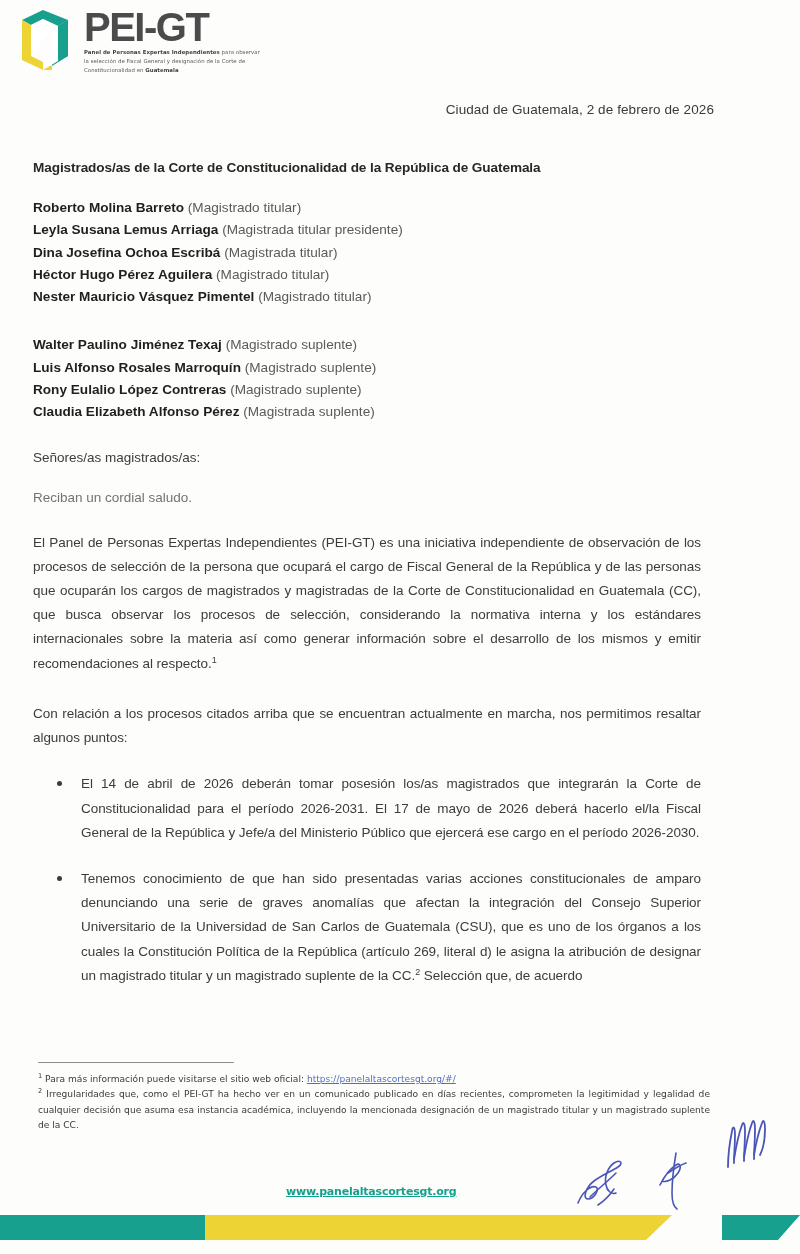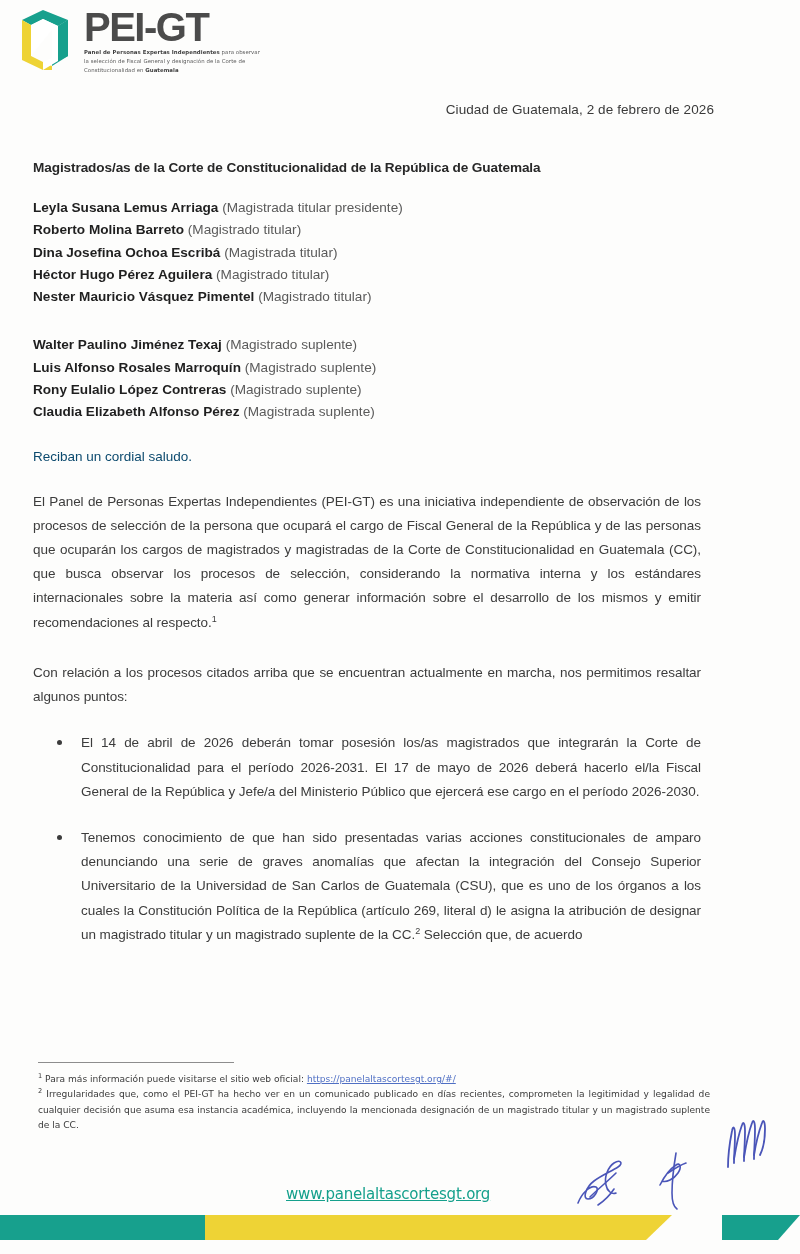--- a/index.html
+++ b/index.html
@@ -93,21 +93,21 @@
   }
   .name-row .role { color: #5a5a5a; }
 
   .salutation {
     font-size: 13.5px;
     color: #3c3c3c;
     margin-top: 26px;
   }
   .greeting {
     font-size: 13.5px;
-    color: #0c4a6e;
+    color: #737373;
     margin-top: 25px;
   }
   .para {
     margin-top: 26px;
     font-size: 13.5px;
     line-height: 24.2px;
     text-align: justify;
     color: #3c3c3c;
     letter-spacing: -0.05px;
   }
@@ -175,22 +175,22 @@
     color: #4f6fc4;
     text-decoration: underline;
   }
 
   
   .footer-url {
     position: absolute;
     left: 286px;
     top: 1185px;
     font-family: "DejaVu Sans", sans-serif;
-    font-size: 15px;
-    font-weight: normal;
+    font-size: 11px;
+    font-weight: bold;
     color: #15a08c;
     text-decoration: underline;
     letter-spacing: -0.2px;
     text-align: center;
   }
   .bar-yellow {
     position: absolute;
     left: 0;
     top: 1215px;
     width: 672px;
@@ -246,34 +246,35 @@
     </div>
   </div>
 
   <div class="date-line">Ciudad de Guatemala, 2 de febrero de 2026</div>
 
   <div class="content">
 
     <div class="addressee-title">Magistrados/as de la Corte de Constitucionalidad de la República de Guatemala</div>
 
     <div class="name-list">
+      <div class="name-row"><span class="nm">Roberto Molina Barreto</span> <span class="role">(Magistrado titular)</span></div>
       <div class="name-row"><span class="nm">Leyla Susana Lemus Arriaga</span> <span class="role">(Magistrada titular presidente)</span></div>
-      <div class="name-row"><span class="nm">Roberto Molina Barreto</span> <span class="role">(Magistrado titular)</span></div>
       <div class="name-row"><span class="nm">Dina Josefina Ochoa Escribá</span> <span class="role">(Magistrada titular)</span></div>
       <div class="name-row"><span class="nm">Héctor Hugo Pérez Aguilera</span> <span class="role">(Magistrado titular)</span></div>
       <div class="name-row"><span class="nm">Nester Mauricio Vásquez Pimentel</span> <span class="role">(Magistrado titular)</span></div>
     </div>
 
     <div class="name-list second">
       <div class="name-row"><span class="nm">Walter Paulino Jiménez Texaj</span> <span class="role">(Magistrado suplente)</span></div>
       <div class="name-row"><span class="nm">Luis Alfonso Rosales Marroquín</span> <span class="role">(Magistrado suplente)</span></div>
       <div class="name-row"><span class="nm">Rony Eulalio López Contreras</span> <span class="role">(Magistrado suplente)</span></div>
       <div class="name-row"><span class="nm">Claudia Elizabeth Alfonso Pérez</span> <span class="role">(Magistrada suplente)</span></div>
     </div>
 
+    <div class="salutation">Señores/as magistrados/as:</div>
     <div class="greeting">Reciban un cordial saludo.</div>
 
     <p class="para"><span>El Panel de Personas Expertas Independientes (PEI-GT) es una iniciativa independiente de observación de los procesos de selección de la persona que ocupará el cargo de Fiscal General de la República y de las personas que ocuparán los cargos de magistrados y magistradas de la Corte de Constitucionalidad en Guatemala (CC), que busca observar los procesos de selección, considerando la normativa interna y los estándares internacionales sobre la materia así como generar información sobre el desarrollo de los mismos y emitir recomendaciones al respecto.</span><sup>1</sup></p>
 
     <p class="para">Con relación a los procesos citados arriba que se encuentran actualmente en marcha, nos permitimos resaltar algunos puntos:</p>
 
     <ul class="bullets">
       <li class="bullet">
         <span class="dot"></span>
         <span>El 14 de abril de 2026 deberán tomar posesión los/as magistrados que integrarán la Corte de Constitucionalidad para el período 2026-2031. El 17 de mayo de 2026 deberá hacerlo el/la Fiscal General de la República y Jefe/a del Ministerio Público que ejercerá ese cargo en el período 2026-2030.</span>

